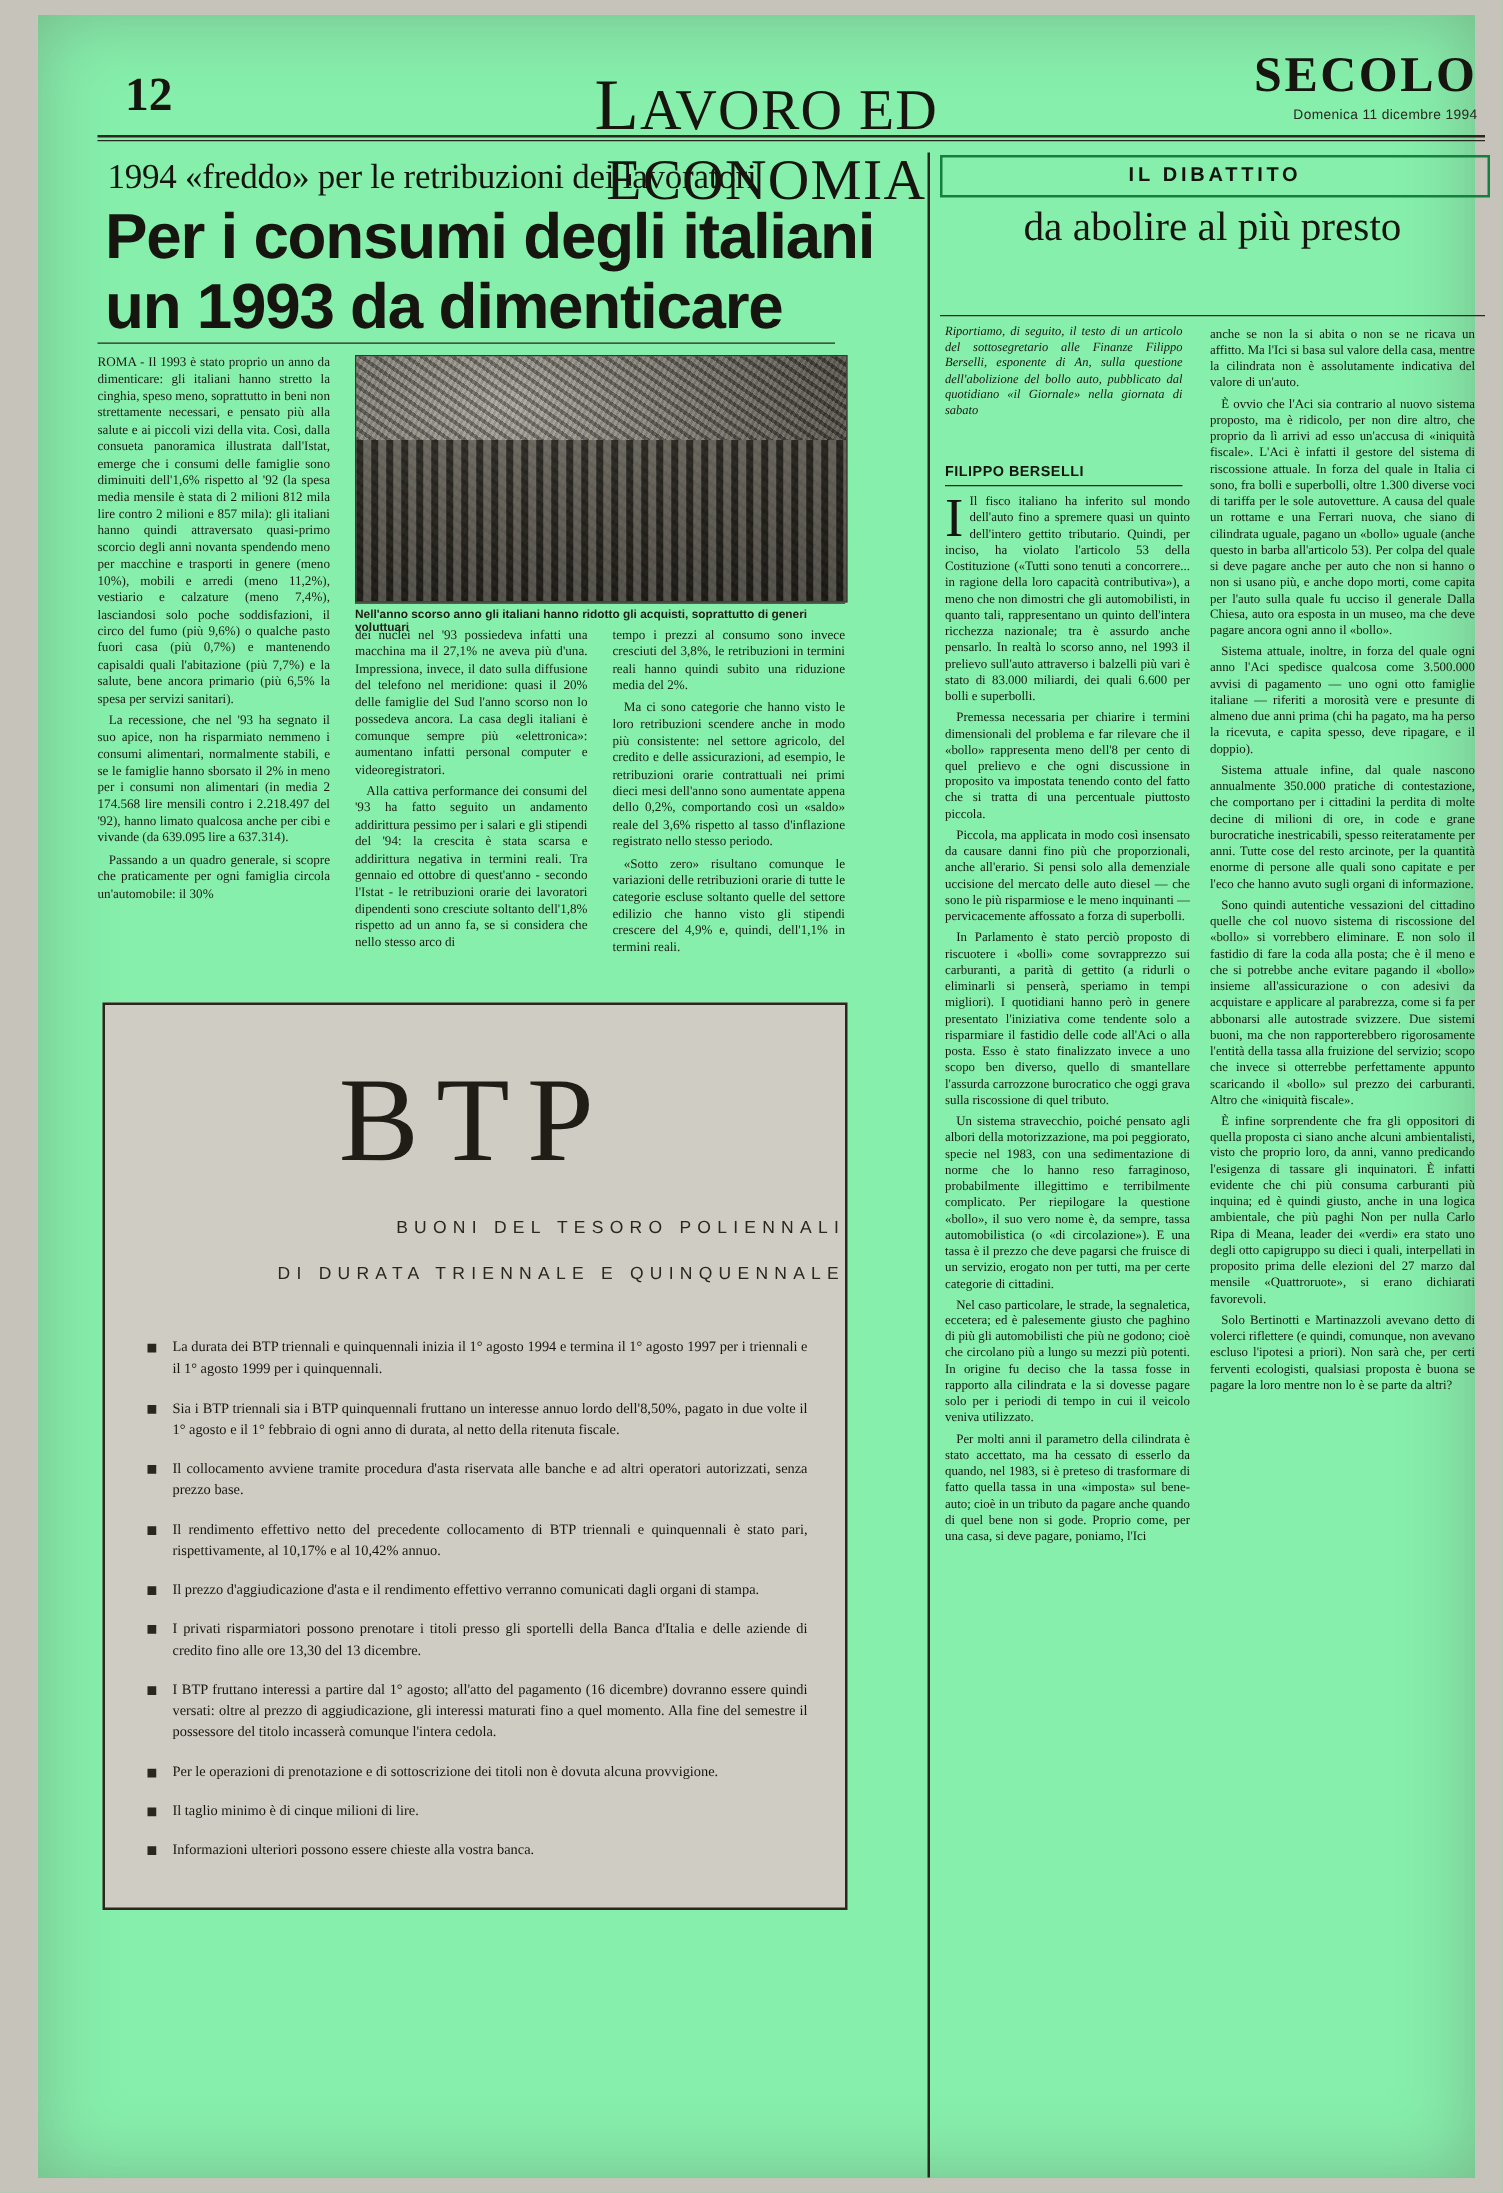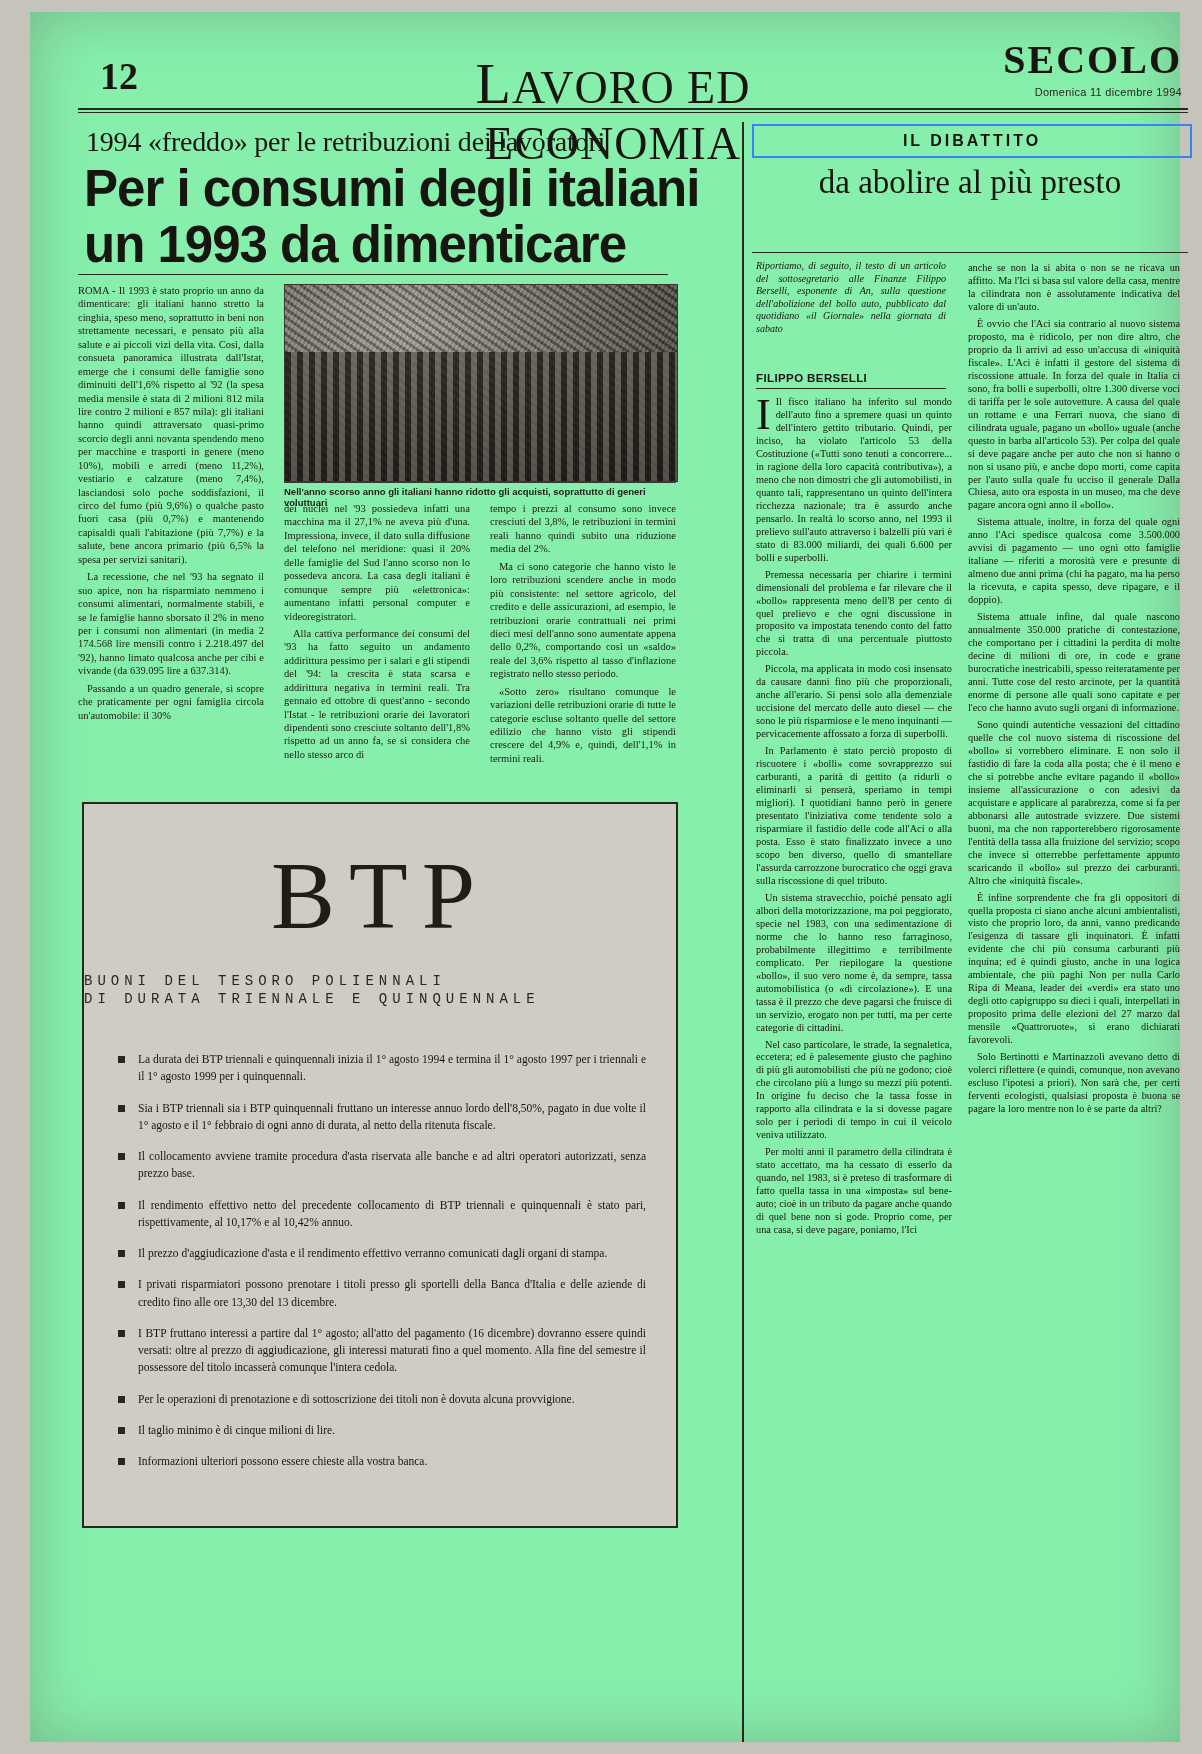--- a/index.html
+++ b/index.html
@@ -118,21 +118,21 @@
   }
 
   
   .debate{
     position:absolute;left:712px;top:110px;width:446px;height:1620px;
     border-left:2px solid #2a271f;
     padding-left:8px;
   }
   .debate-bar{
     position:absolute;left:8px;top:2px;width:436px;height:30px;
-    border:2px solid #3b82f6;
+    border:2px solid #15803d;
     display:flex;align-items:center;justify-content:center;
   }
   .debate-bar span{
     font-family:"Liberation Sans", sans-serif;
     font-weight:bold;font-size:16px;letter-spacing:3px;
   }
   .debate-head{
     position:absolute;left:8px;top:42px;width:436px;
     text-align:center;
     font-size:33px;line-height:1.15;
@@ -172,26 +172,26 @@
     border:2px solid #2a271f;
     background:#cfccc4;
   }
   .ad-logo{
     text-align:center;
     font-family:"Liberation Serif", serif;
     font-size:96px;letter-spacing:14px;
     margin-top:36px;color:#201d16;
   }
   .ad-sub1,.ad-sub2{
-    text-align:left;
-    font-family:Liberation Mono, monospace;
+    text-align:right;
+    font-family:Liberation Sans, sans-serif;
     letter-spacing:5px;font-size:14px;color:#2a271f;
   }
   .ad-sub1{margin-top:22px;}
-  .ad-sub2{margin-top:2px;}
+  .ad-sub2{margin-top:21px;}
   .ad-list{
     margin:44px 30px 0 34px;
     font-size:11.5px;line-height:1.5;text-align:justify;
   }
   .ad-item{position:relative;padding-left:20px;margin-bottom:14px;}
   .ad-item .sq{
     position:absolute;left:0;top:5px;width:7px;height:7px;background:#2a271f;
   }
 </style>
 </head>

